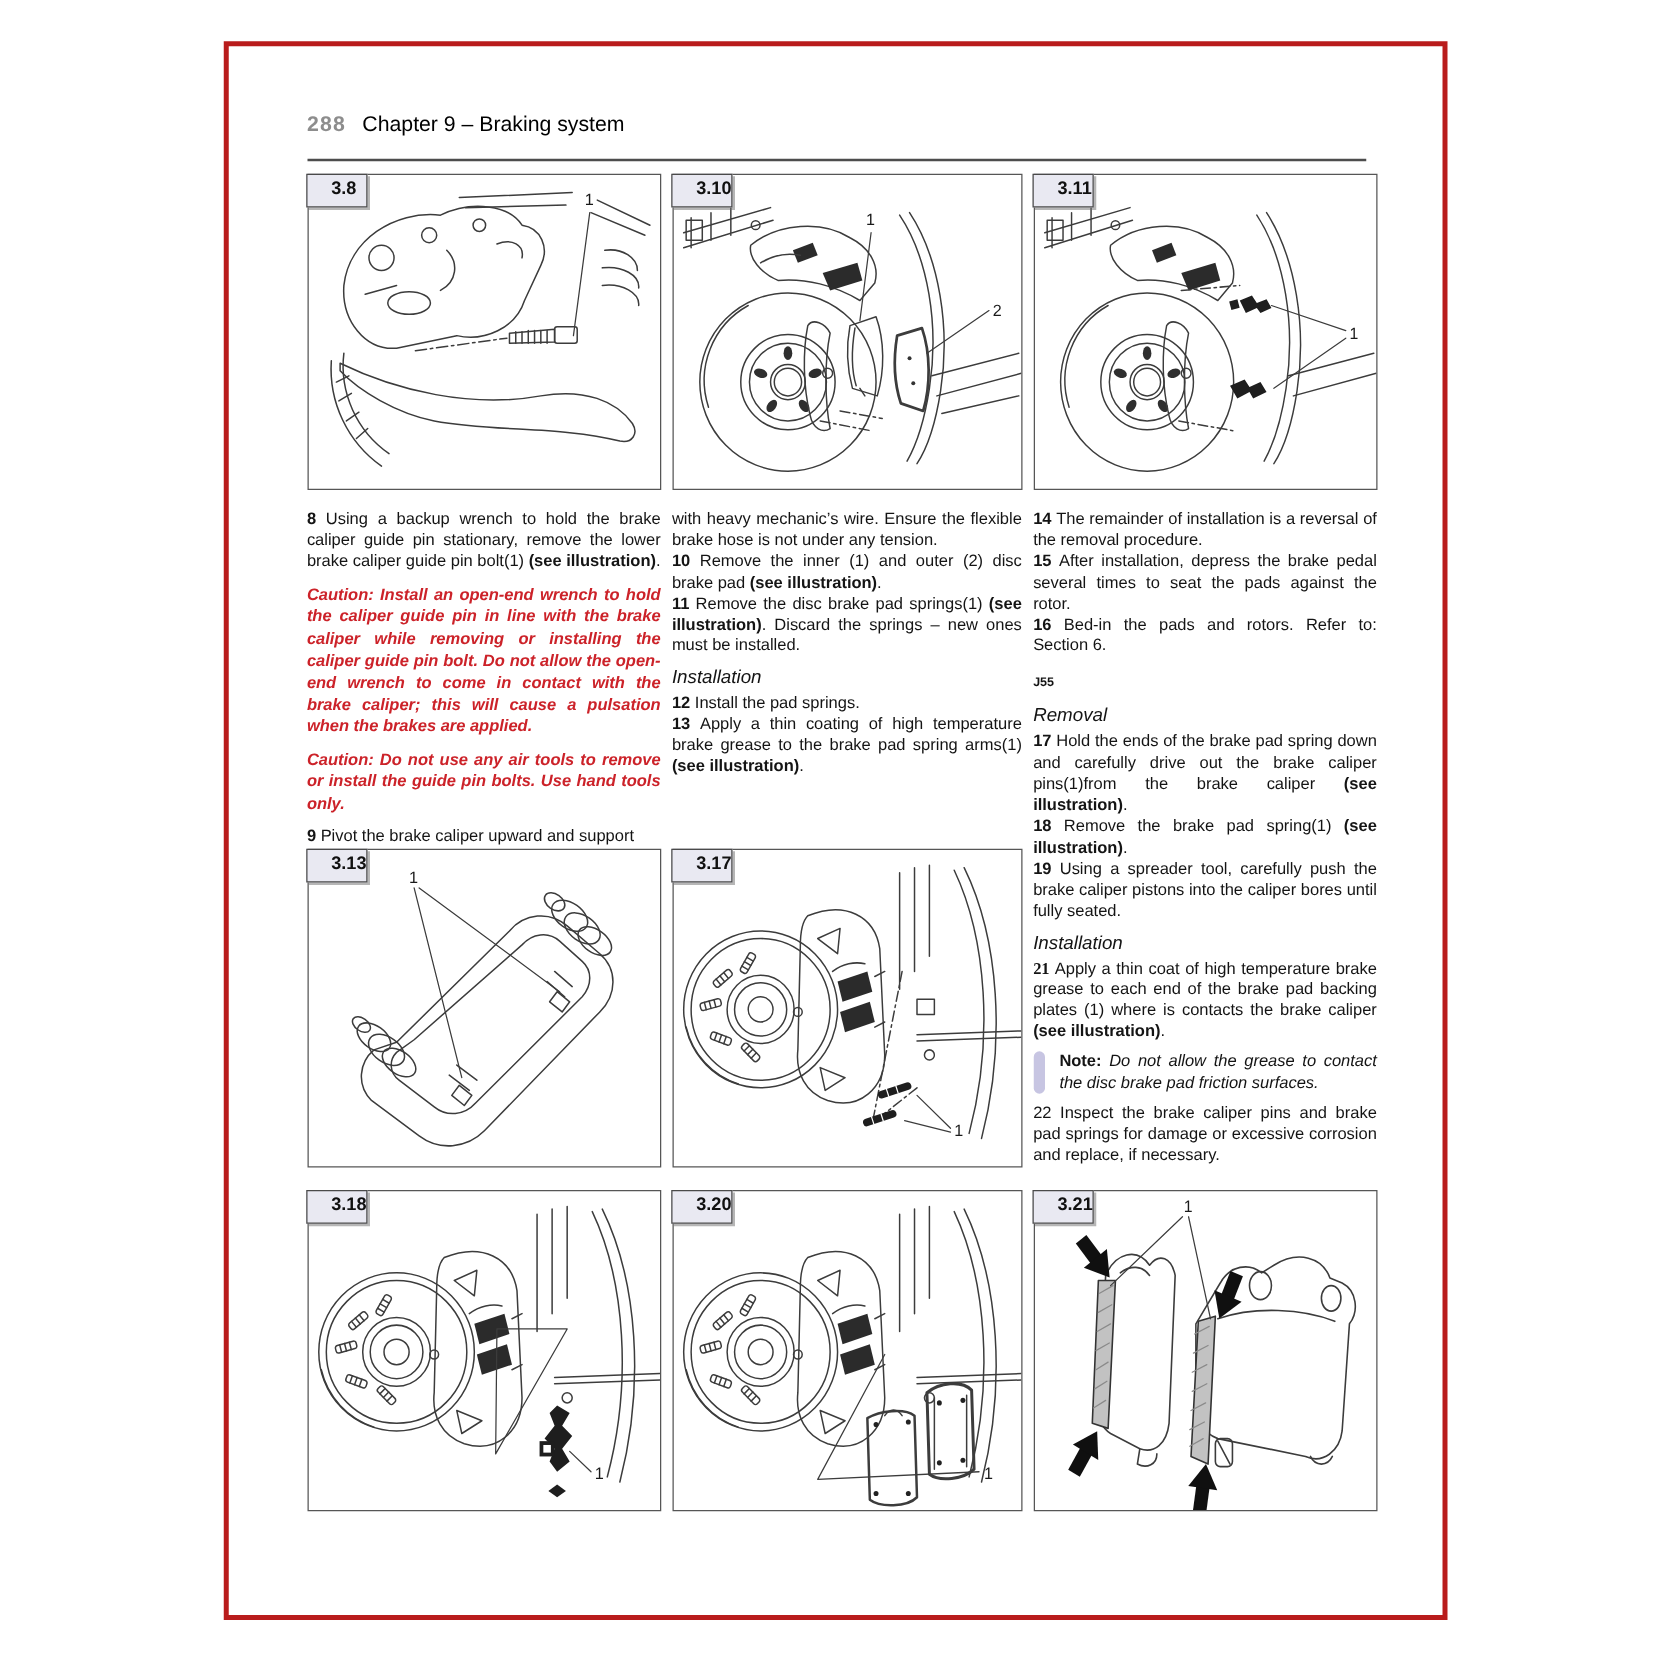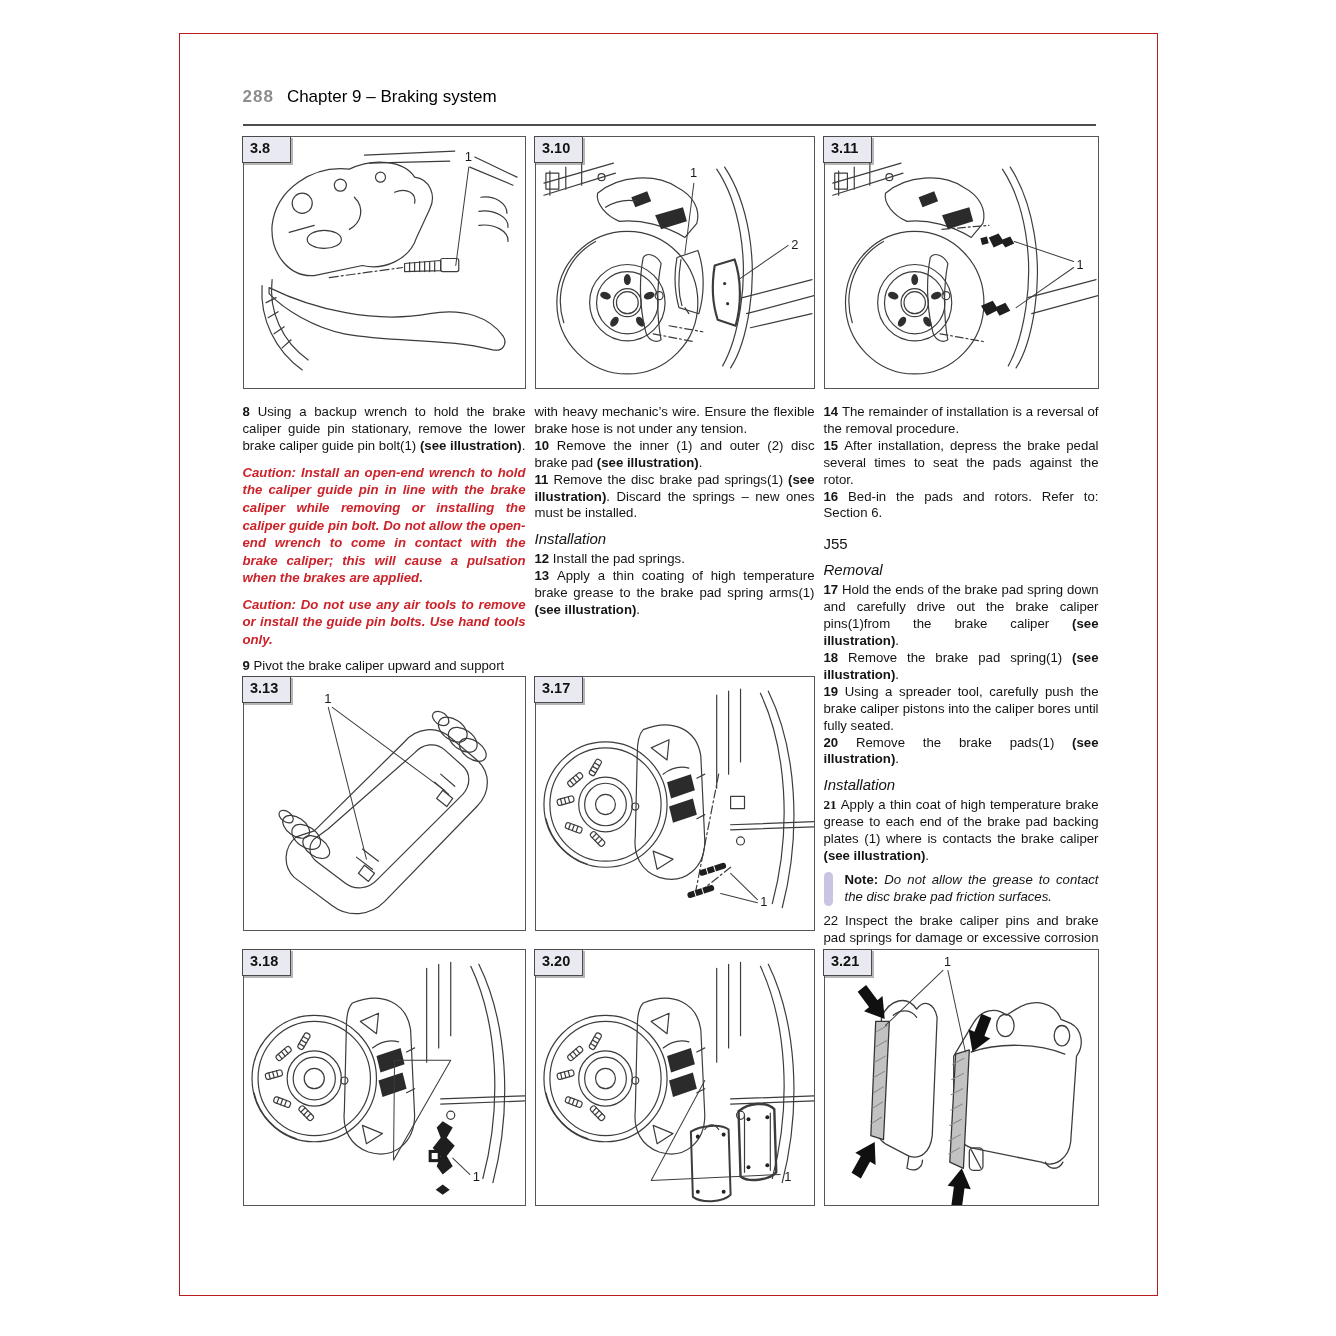--- a/index.html
+++ b/index.html
@@ -1,31 +1,31 @@
 <!DOCTYPE html>
 <html><head>
 <meta charset="utf-8">
 <style>
   html,body{margin:0;padding:0;background:#ffffff;}
   body{width:1336px;height:1336px;overflow:hidden;font-family:"Liberation Sans","DejaVu Sans",sans-serif;color:#141414;}
-  .page{position:relative;width:979px;height:1263px;margin:33px auto 0;border:1px solid #b91c1c;background:#fff;box-sizing:border-box;}
+  .page{position:relative;width:979px;height:1263px;margin:33px auto 0;border:4px solid #b91c1c;background:#fff;box-sizing:border-box;}
   .content{padding:0 61px 0 63px;}
   .header{padding-top:52px;display:flex;align-items:baseline;gap:13px;font-size:17px;line-height:21px;}
   .pagenum{font-weight:bold;color:#8d8d8d;letter-spacing:1px;}
   .chapter{color:#000000;}
   .rule{border-top:2px solid #4d4d4d;margin-top:17px;}
   .grid{display:grid;grid-template-columns:283px 280px 275px;column-gap:9px;grid-template-rows:253px 287px 255px 18px 257px;margin-top:10px;}
   .fig{position:relative;border:1.5px solid #565656;background:#fff;box-sizing:border-box;}
   .fig svg{display:block;width:100%;height:100%;}
-  .fig-label{position:absolute;top:-1.5px;left:-1.5px;width:49px;height:27px;background:#e9e9f2;border:1.5px solid #4a4a4a;box-shadow:2px 2px 0 rgba(110,110,110,.5);box-sizing:border-box;font-weight:bold;font-size:14.5px;line-height:23px;padding-left:7px;color:#111;z-index:2;}
+  .fig-label{position:absolute;top:-1.5px;left:-1.5px;width:49px;height:27px;background:#e9e9f2;border:1.5px solid #4a4a4a;box-shadow:2px 2px 0 rgba(110,110,110,.5);box-sizing:border-box;font-weight:bold;font-size:14.5px;line-height:23px;padding-left:19px;color:#111;z-index:2;}
   .textcol{padding-top:15px;font-size:13.2px;line-height:16.9px;}
   .step{margin:0;text-align:justify;}
   .caution{margin:9px 0;text-align:justify;color:#cc2229;font-weight:bold;font-style:italic;line-height:17.6px;}
   .subhead{margin:7px 0 3px;font-style:italic;font-size:15px;line-height:19px;}
-  .modelhead{margin:12px 0 2px;font-weight:normal;font-size:15px;line-height:19px;}
+  .modelhead{margin:12px 0 2px;font-weight:bold;font-size:10px;line-height:19px;}
   .note{display:flex;margin:7px 0;}
   .notebar{flex:0 0 9px;border-radius:5px;background:#c7c5e2;margin-right:12px;}
   .notetext{margin:0;flex:1;text-align:justify;}
   .co{font-size:13px;fill:#1a1a1a;font-family:"Liberation Sans","DejaVu Sans",sans-serif;}
   .ln{stroke:#3c3c3c;stroke-width:1;}
 </style>
 </head>
 <body>
 
 <div class="page">
@@ -162,21 +162,20 @@
 
       <div class="textcol" style="grid-row:2 / 5;grid-column:3">
         <p class="step"><span style="font-weight: bold;">14 </span><span>The remainder of installation is a reversal of the removal procedure.</span></p>
         <p class="step"><span style="font-weight: bold;">15 </span><span>After installation, depress the brake pedal several times to seat the pads against the rotor.</span></p>
         <p class="step"><span style="font-weight: bold;">16 </span><span>Bed-in the pads and rotors. Refer to: Section 6.</span></p>
         <p class="modelhead">J55</p>
         <p class="subhead">Removal</p>
         <p class="step"><span style="font-weight: bold;">17 </span><span>Hold the ends of the brake pad spring down and carefully drive out the brake caliper pins(1)from the brake caliper </span><span style="font-weight: bold;">(see illustration)</span><span>.</span></p>
         <p class="step"><span style="font-weight: bold;">18 </span><span>Remove the brake pad spring(1) </span><span style="font-weight: bold;">(see illustration)</span><span>.</span></p>
         <p class="step"><span style="font-weight: bold;">19 </span><span>Using a spreader tool, carefully push the brake caliper pistons into the caliper bores until fully seated.</span></p>
-        <p class="step"><span style="font-weight: bold;">20 </span><span>Remove the brake pads(1) </span><span style="font-weight: bold;">(see illustration)</span><span>.</span></p>
         <p class="subhead">Installation</p>
         <p class="step"><span style="font-weight: bold; font-family: Liberation Serif, serif;">21 </span><span>Apply a thin coat of high temperature brake grease to each end of the brake pad backing plates (1) where is contacts the brake caliper </span><span style="font-weight: bold;">(see illustration)</span><span>.</span></p>
         <div class="note">
           <div class="notebar"></div>
           <p class="notetext"><span style="font-weight: bold;">Note: </span><span style="font-style: italic;">Do not allow the grease to contact the disc brake pad friction surfaces.</span></p>
         </div>
         <p class="step"><span style="font-weight: normal;">22 </span><span>Inspect the brake caliper pins and brake pad springs for damage or excessive corrosion and replace, if necessary.</span></p>
       </div>
 
       <div class="fig" style="grid-row:3;grid-column:1">

